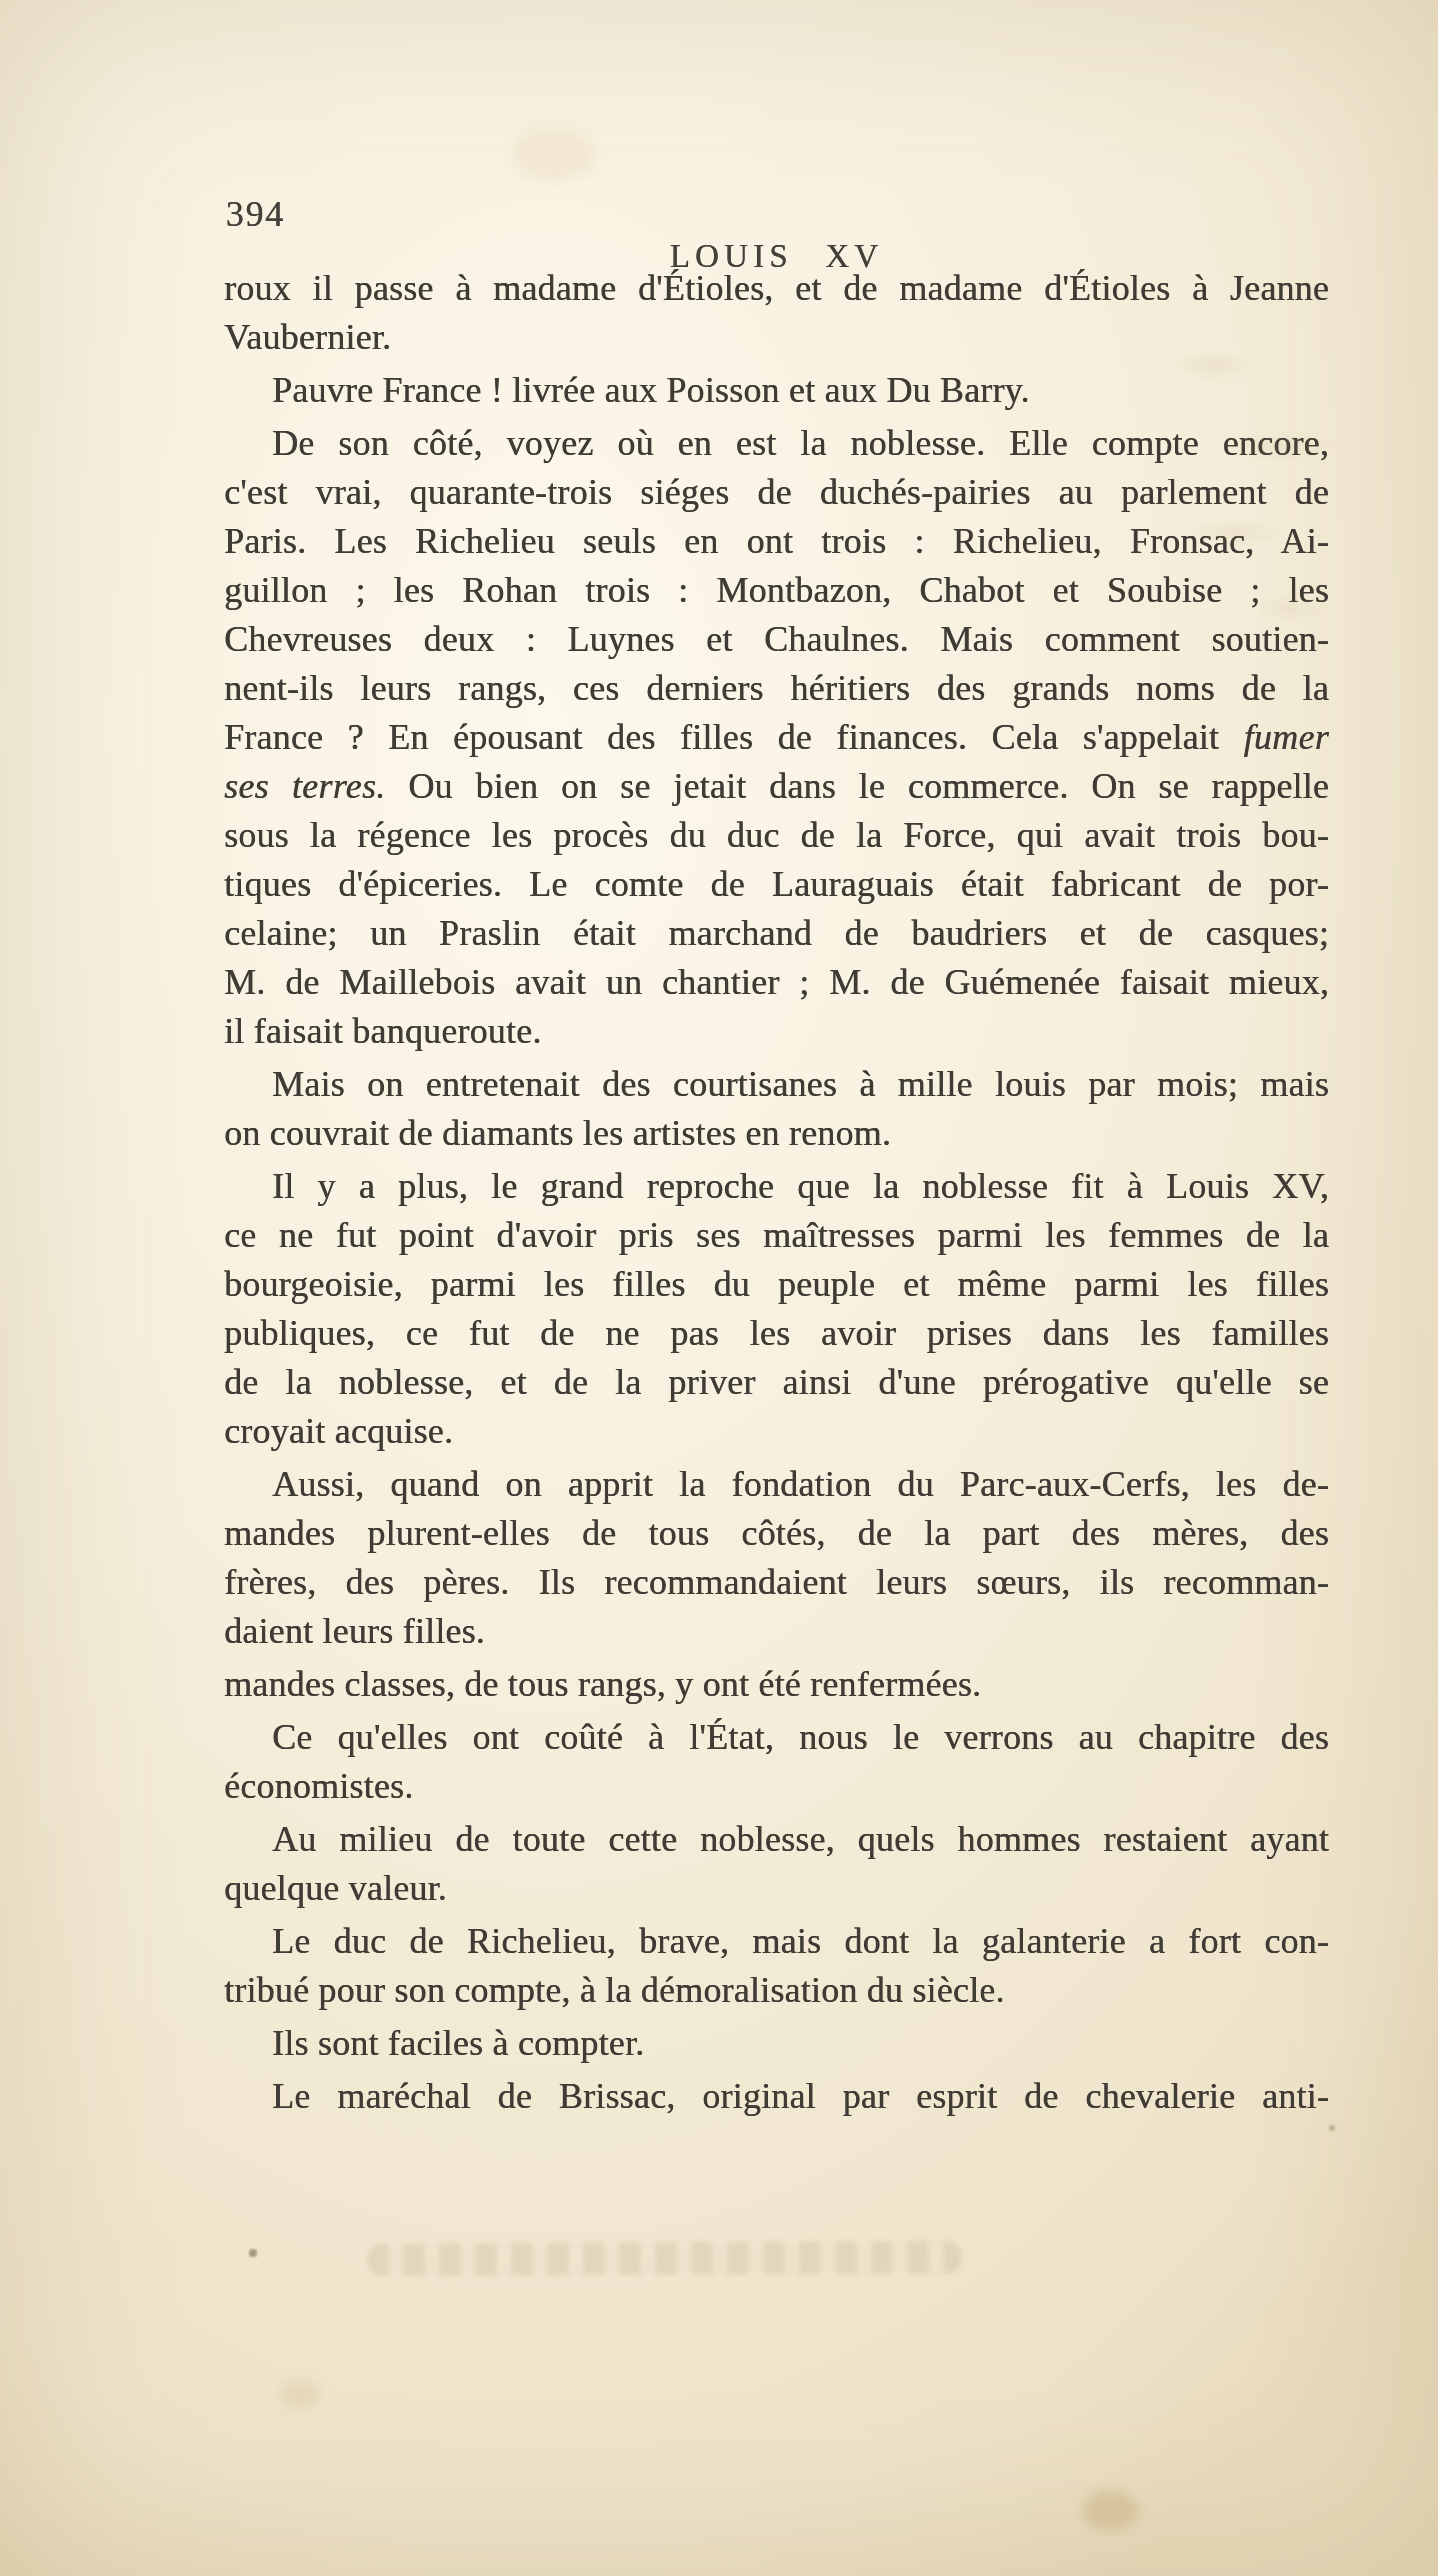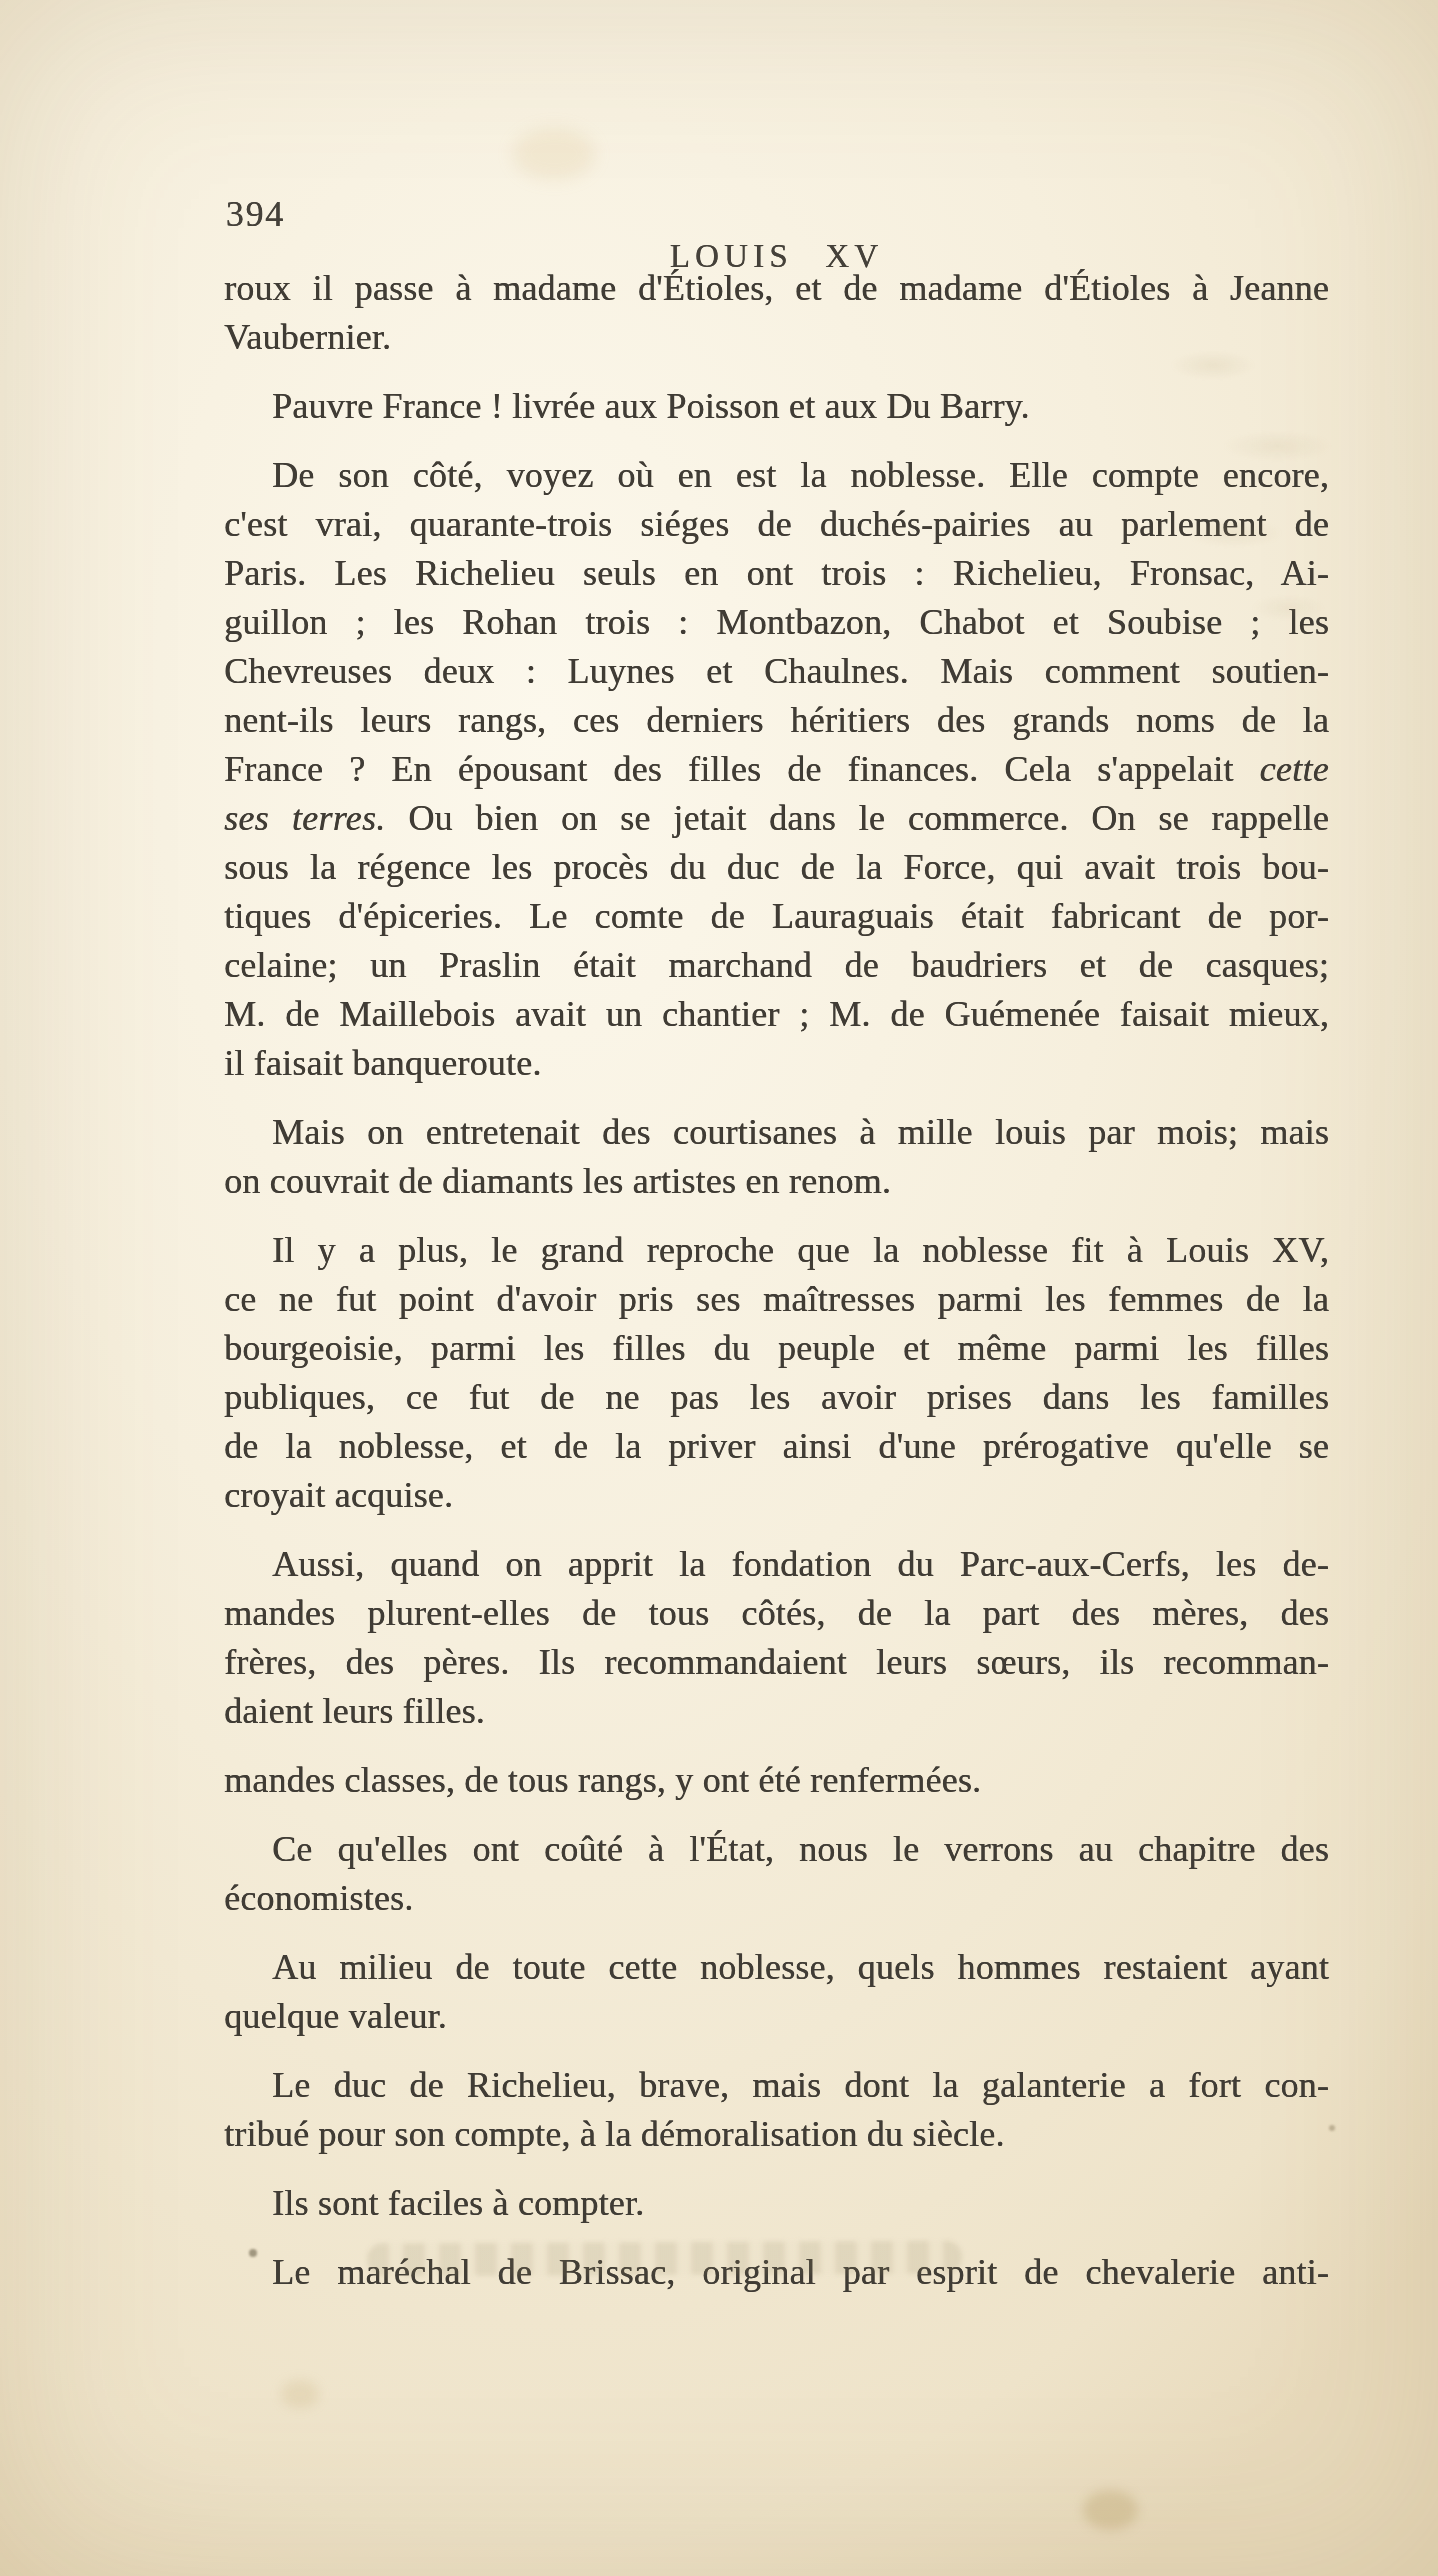--- a/index.html
+++ b/index.html
@@ -40,21 +40,21 @@
     color: #45413a;
     text-shadow: 0.3px 0 0 currentColor;
     margin-top: 40px;
   }
 
   
   .text-block {
     position: absolute;
     left: 224px; top: 264px; width: 1105px;
   }
-  .para + .para { margin-top: 20px; }
+  .para + .para { margin-top: 4px; }
   .line {
     height: 49px; line-height: 49px;
     font-size: 36px;
     letter-spacing: 0.2px;
     text-align: justify;
     text-align-last: justify;
     text-shadow: 0.4px 0 0 currentColor;
     white-space: normal;
   }
   .line.short { text-align: left; text-align-last: left; }
@@ -128,21 +128,21 @@
     <div class="para">
       <div class="line short first"><span>Pauvre France ! livrée aux Poisson et aux Du Barry.</span></div>
     </div>
     <div class="para">
       <div class="line first"><span>De son côté, voyez où en est la noblesse. Elle compte encore,</span></div>
       <div class="line"><span>c'est vrai, quarante-trois siéges de duchés-pairies au parlement de</span></div>
       <div class="line"><span>Paris. Les Richelieu seuls en ont trois : Richelieu, Fronsac, Ai-</span></div>
       <div class="line"><span>guillon ; les Rohan trois : Montbazon, Chabot et Soubise ; les</span></div>
       <div class="line"><span>Chevreuses deux : Luynes et Chaulnes. Mais comment soutien-</span></div>
       <div class="line"><span>nent-ils leurs rangs, ces derniers héritiers des grands noms de la</span></div>
-      <div class="line"><span>France ? En épousant des filles de finances. Cela s'appelait </span><i>cette</i></div>
+      <div class="line"><span>France ? En épousant des filles de finances. Cela s'appelait </span><i>fumer</i></div>
       <div class="line"><i>ses terres.</i><span> Ou bien on se jetait dans le commerce. On se rappelle</span></div>
       <div class="line"><span>sous la régence les procès du duc de la Force, qui avait trois bou-</span></div>
       <div class="line"><span>tiques d'épiceries. Le comte de Lauraguais était fabricant de por-</span></div>
       <div class="line"><span>celaine; un Praslin était marchand de baudriers et de casques;</span></div>
       <div class="line"><span>M. de Maillebois avait un chantier ; M. de Guémenée faisait mieux,</span></div>
       <div class="line short"><span>il faisait banqueroute.</span></div>
     </div>
     <div class="para">
       <div class="line first"><span>Mais on entretenait des courtisanes à mille louis par mois; mais</span></div>
       <div class="line short"><span>on couvrait de diamants les artistes en renom.</span></div>

